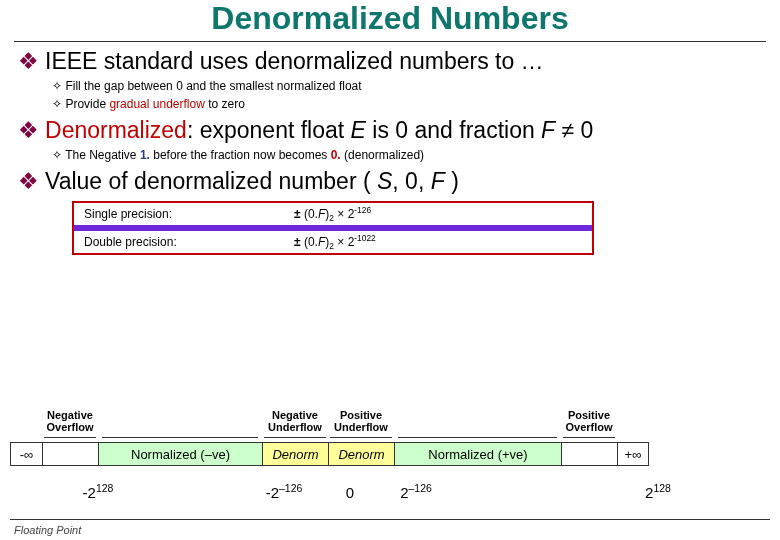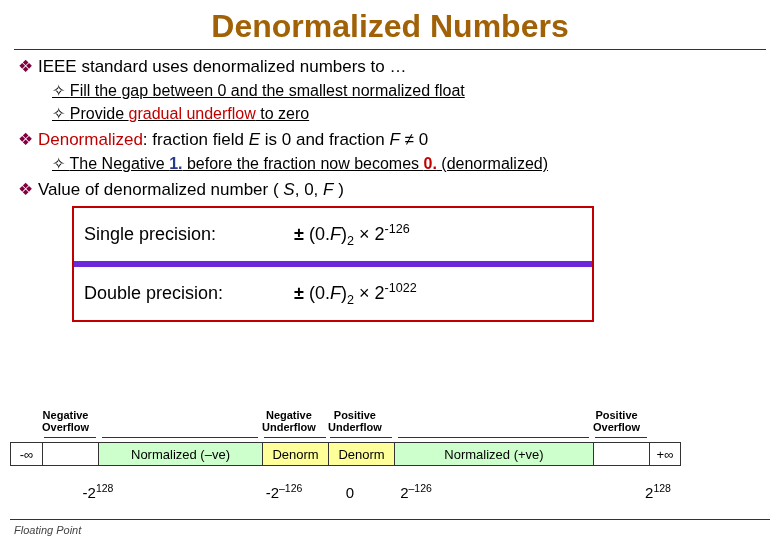--- a/index.html
+++ b/index.html
@@ -6,58 +6,57 @@
   body {
     width: 780px;
     height: 540px;
     background: #fff;
     font-family: Arial, Helvetica, sans-serif;
     position: relative;
     overflow: hidden;
   }
   .title {
     text-align: center;
-    color: #a16207;
+    color: #0f766e;
     font-family: "Comic Sans MS", cursive, sans-serif;
     font-size: 32px;
     font-weight: bold;
-    padding-top: 8px;
   }
   .hr-top { border: none; border-top: 1px solid #333; margin: 4px 14px 6px; }
   .content { padding: 0 18px; }
-  .b1 { font-size: 17px; margin: 6px 0 4px; }
-  .b2 { font-size: 16px; margin: 4px 0 4px; padding-left: 34px; text-decoration: underline; }
+  .b1 { font-size: 23px; margin: 6px 0 4px; }
+  .b2 { font-size: 12px; margin: 4px 0 4px; padding-left: 34px; }
   .bullet-dia { color: #800040; font-family: Arial; }
   .red { color: #c00000; }
   .blue { color: #2a3a8a; }
   .ital { font-style: italic; }
   .bold { font-weight: bold; }
   .box {
     border: 2px solid #c00000;
     margin: 6px 0 10px 54px;
     width: 522px;
   }
   .boxrow { display: flex; }
-  .boxrow > div { padding: 16px 10px; font-size: 18px; }
+  .boxrow > div { padding: 4px 10px; font-size: 12px; }
   .boxrow .lbl { width: 210px; }
   .boxrow .val { flex: 1; }
   .boxrow + .boxrow { border-top: 6px solid #6d28d9; }
   .plusminus { font-weight: bold; }
   sub, sup { font-size: 0.7em; line-height: 0; }
 
   
   .nl-wrap { position: absolute; left: 10px; right: 10px; top: 408px; }
   .zone-labels { display: flex; font-size: 11px; font-weight: bold; text-align: center; }
-  .zone-labels > div { display:flex; align-items:flex-end; line-height:1.1; }
+  .zone-labels > div { display:flex; align-items:flex-end; justify-content:center; line-height:1.1; }
   .col-neginf  { width: 32px; }
   .col-negove  { width: 56px; }
   .col-normneg { width: 164px; }
   .col-negund  { width: 66px; }
   .col-posund  { width: 66px; }
-  .col-normpos { width: 199px; }
+  .col-normpos { width: 167px; }
   .col-posove  { width: 56px; }
   .col-posinf  { width: 32px; }
   .zl-top { height: 26px; }
   .zl-top .col-negove, .zl-top .col-posove,
   .zl-top .col-negund, .zl-top .col-posund { align-items:center; }
   .braces { display:flex; height:8px; }
   .braces > div { position:relative; }
   .brace::before {
     content:""; position:absolute; left:4px; right:4px; top:3px;
     border-top:1px solid #333;
@@ -67,21 +66,21 @@
   .axis > div {
     border-top:1px solid #333; border-bottom:1px solid #333;
     display:flex; align-items:center; justify-content:center;
     font-size:13px;
   }
   .axis > div + div { border-left:1px solid #333; }
   .axis > div:last-child { border-right:1px solid #333; }
   .axis > div:first-child { border-left:1px solid #333; }
   .axis .neginf, .axis .posinf { background:#fff; }
   .axis .norm { background:#ccffcc; }
-  .axis .denorm { background:#ffff99; }
+  .axis .denorm { background:#ffff99;font-style:italic; }
   .ticks { display:flex; font-size:15px; margin-top:18px; text-align:center; position:relative; height:14px;}
   .tick { position:absolute; transform:translateX(-50%); white-space:nowrap; }
   .footer {
     position:absolute; bottom:4px; left:0; right:0;
     display:flex; justify-content:space-between;
     font-size:11px; font-style:italic; color:#444;
     padding: 0 14px;
     margin-top: 16px;
   }
   .footer .ctr {
@@ -102,21 +101,21 @@
     <span class="bullet-dia">❖ </span><span>IEEE standard uses denormalized numbers to …</span>
   </div>
   <div class="b2">
     <span>✧ </span><span>Fill the gap between 0 and the smallest normalized float</span>
   </div>
   <div class="b2">
     <span>✧ </span><span>Provide </span><span class="red">gradual underflow</span><span> to zero</span>
   </div>
 
   <div class="b1">
-    <span class="bullet-dia">❖ </span><span class="red">Denormalized</span><span>: fraction field </span><span class="ital">E</span><span> is 0 and fraction </span><span class="ital">F</span><span> ≠ 0</span>
+    <span class="bullet-dia">❖ </span><span class="red">Denormalized</span><span>: exponent float </span><span class="ital">E</span><span> is 0 and fraction </span><span class="ital">F</span><span> ≠ 0</span>
   </div>
   <div class="b2">
     <span>✧ </span><span>The Negative </span><span class="blue bold">1.</span><span> before the fraction now becomes </span><span class="red bold">0.</span><span> (denormalized)</span>
   </div>
 
   <div class="b1">
     <span class="bullet-dia">❖ </span><span>Value of denormalized number ( </span><span class="ital">S</span><span>, 0, </span><span class="ital">F</span><span> )</span>
   </div>
 
   <div class="box">

